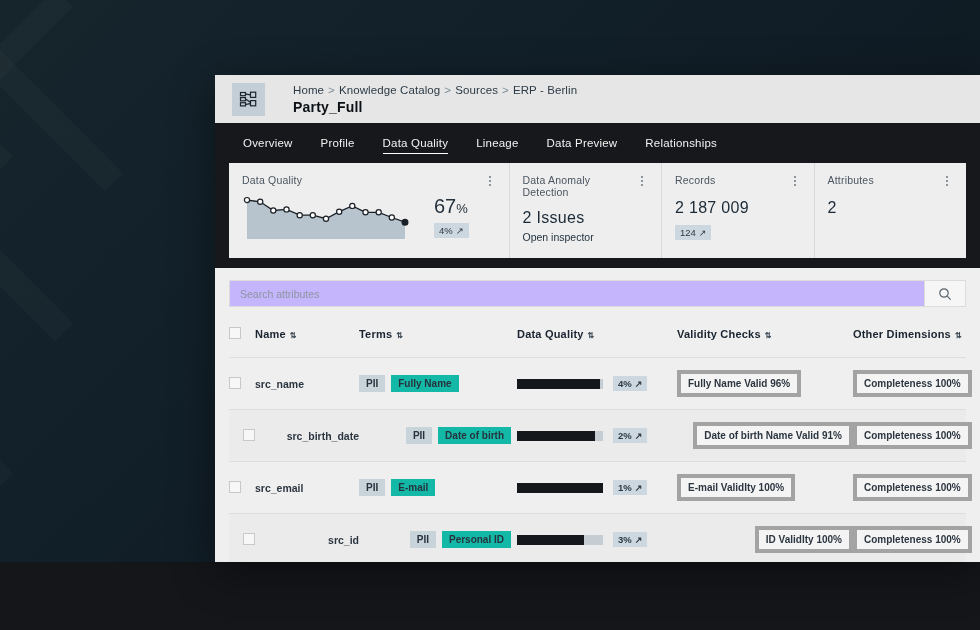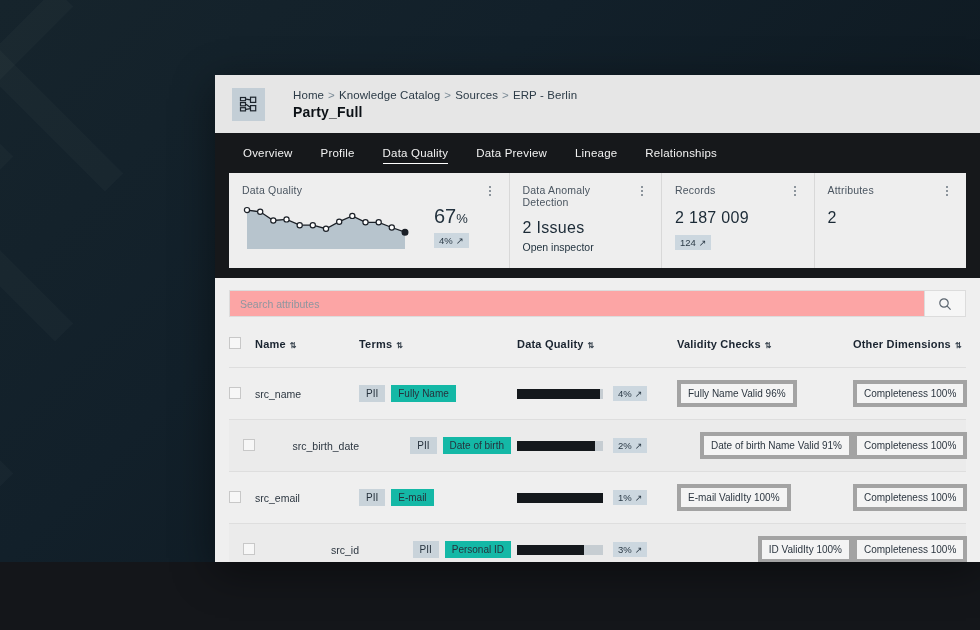--- a/index.html
+++ b/index.html
@@ -37,21 +37,21 @@
     position: absolute;
     left: 215px; top: 75px;
     width: 765px; height: 487px;
     background: #f1f1f1;
     overflow: hidden;
     box-shadow: 0 10px 40px rgba(0,0,0,0.45);
   }
 
   
   .topbar {
-    height: 58px; background: #e6e6e6;
+    height: 48px; background: #e6e6e6;
     display: flex; align-items: center; padding-left: 17px;
   }
   .app-icon {
     width: 33px; height: 33px; background: #c3ced6;
     display: flex; align-items: center; justify-content: center;
     flex: none;
   }
   .crumbs-wrap { margin-left: 28px; }
   .crumbs {
     font-size: 11.5px; color: #2c3b47; letter-spacing: .1px;
@@ -134,21 +134,21 @@
   }
 
   
   .panel {
     background: #efefef;
     padding: 12px 14px 0 14px;
     height: 100%;
   }
   .searchrow { display: flex; height: 27px; margin-bottom: 20px; }
   .search-input {
-    flex: 1; background: #fca5a5; border: 1px solid #dcdcdc;
+    flex: 1; background: #c4b5fd; border: 1px solid #dcdcdc;
     border-right: none; font-size: 10.5px; color: #3a4450;
     padding: 0 10px; outline: none;
     font-family: "Liberation Sans", sans-serif;
   }
   .search-input::placeholder { color: #8d969f; }
   .search-btn {
     width: 42px; background: #f6f6f6; border: 1px solid #dcdcdc;
     display: flex; align-items: center; justify-content: center;
     cursor: pointer;
   }
@@ -161,21 +161,21 @@
   }
   .sortarrow { display: inline-block; margin-left: 4px; font-size: 8px; color: #39444f; }
   .cb {
     width: 12px; height: 12px; border: 1px solid #c8c8c8; background: #f7f7f7;
     display: inline-block;
   }
   table.attrs td {
     padding: 12px 0; border-top: 1px solid #dedede;
     font-size: 11px; color: #2b3540; vertical-align: middle;
   }
-  tr.row { background: #efefef; }
+  tr.row { background: #efefef; font-weight: bold; }
   tr.row.alt { background: #ebebeb; text-align: right; }
   .colname { font-size: 10.5px; color: #2c3640; }
   .tag {
     display: inline-block; background: #c9d3da; color: #2a3views; color: #26323d;
     font-size: 10px; padding: 3px 7px; margin-right: 6px;
   }
   .tag.pii { background: #c9d3da; }
   .tag.term { background: #14b8a6; }
   .bar-wrap { display: flex; align-items: center; gap: 10px; }
   .bar {
@@ -220,22 +220,22 @@
         <a href="#">Home</a><span class="sep">&gt;</span><a href="#">Knowledge Catalog</a><span class="sep">&gt;</span><a href="#">Sources</a><span class="sep">&gt;</span><a href="#">ERP - Berlin</a>
       </div>
       <div class="title">Party_Full</div>
     </div>
   </div>
 
   <div class="tabstrip">
     <div class="tab">Overview</div>
     <div class="tab">Profile</div>
     <div class="tab active">Data Quality</div>
+    <div class="tab">Lineage</div>
     <div class="tab">Data Preview</div>
-    <div class="tab">Lineage</div>
     <div class="tab">Relationships</div>
   </div>
 
   <div class="darkbody">
     <div class="cards">
 
       <div class="card dq-card">
         <div class="card-head">
           <div class="card-title">Data Quality</div>
           <div class="kebab">

